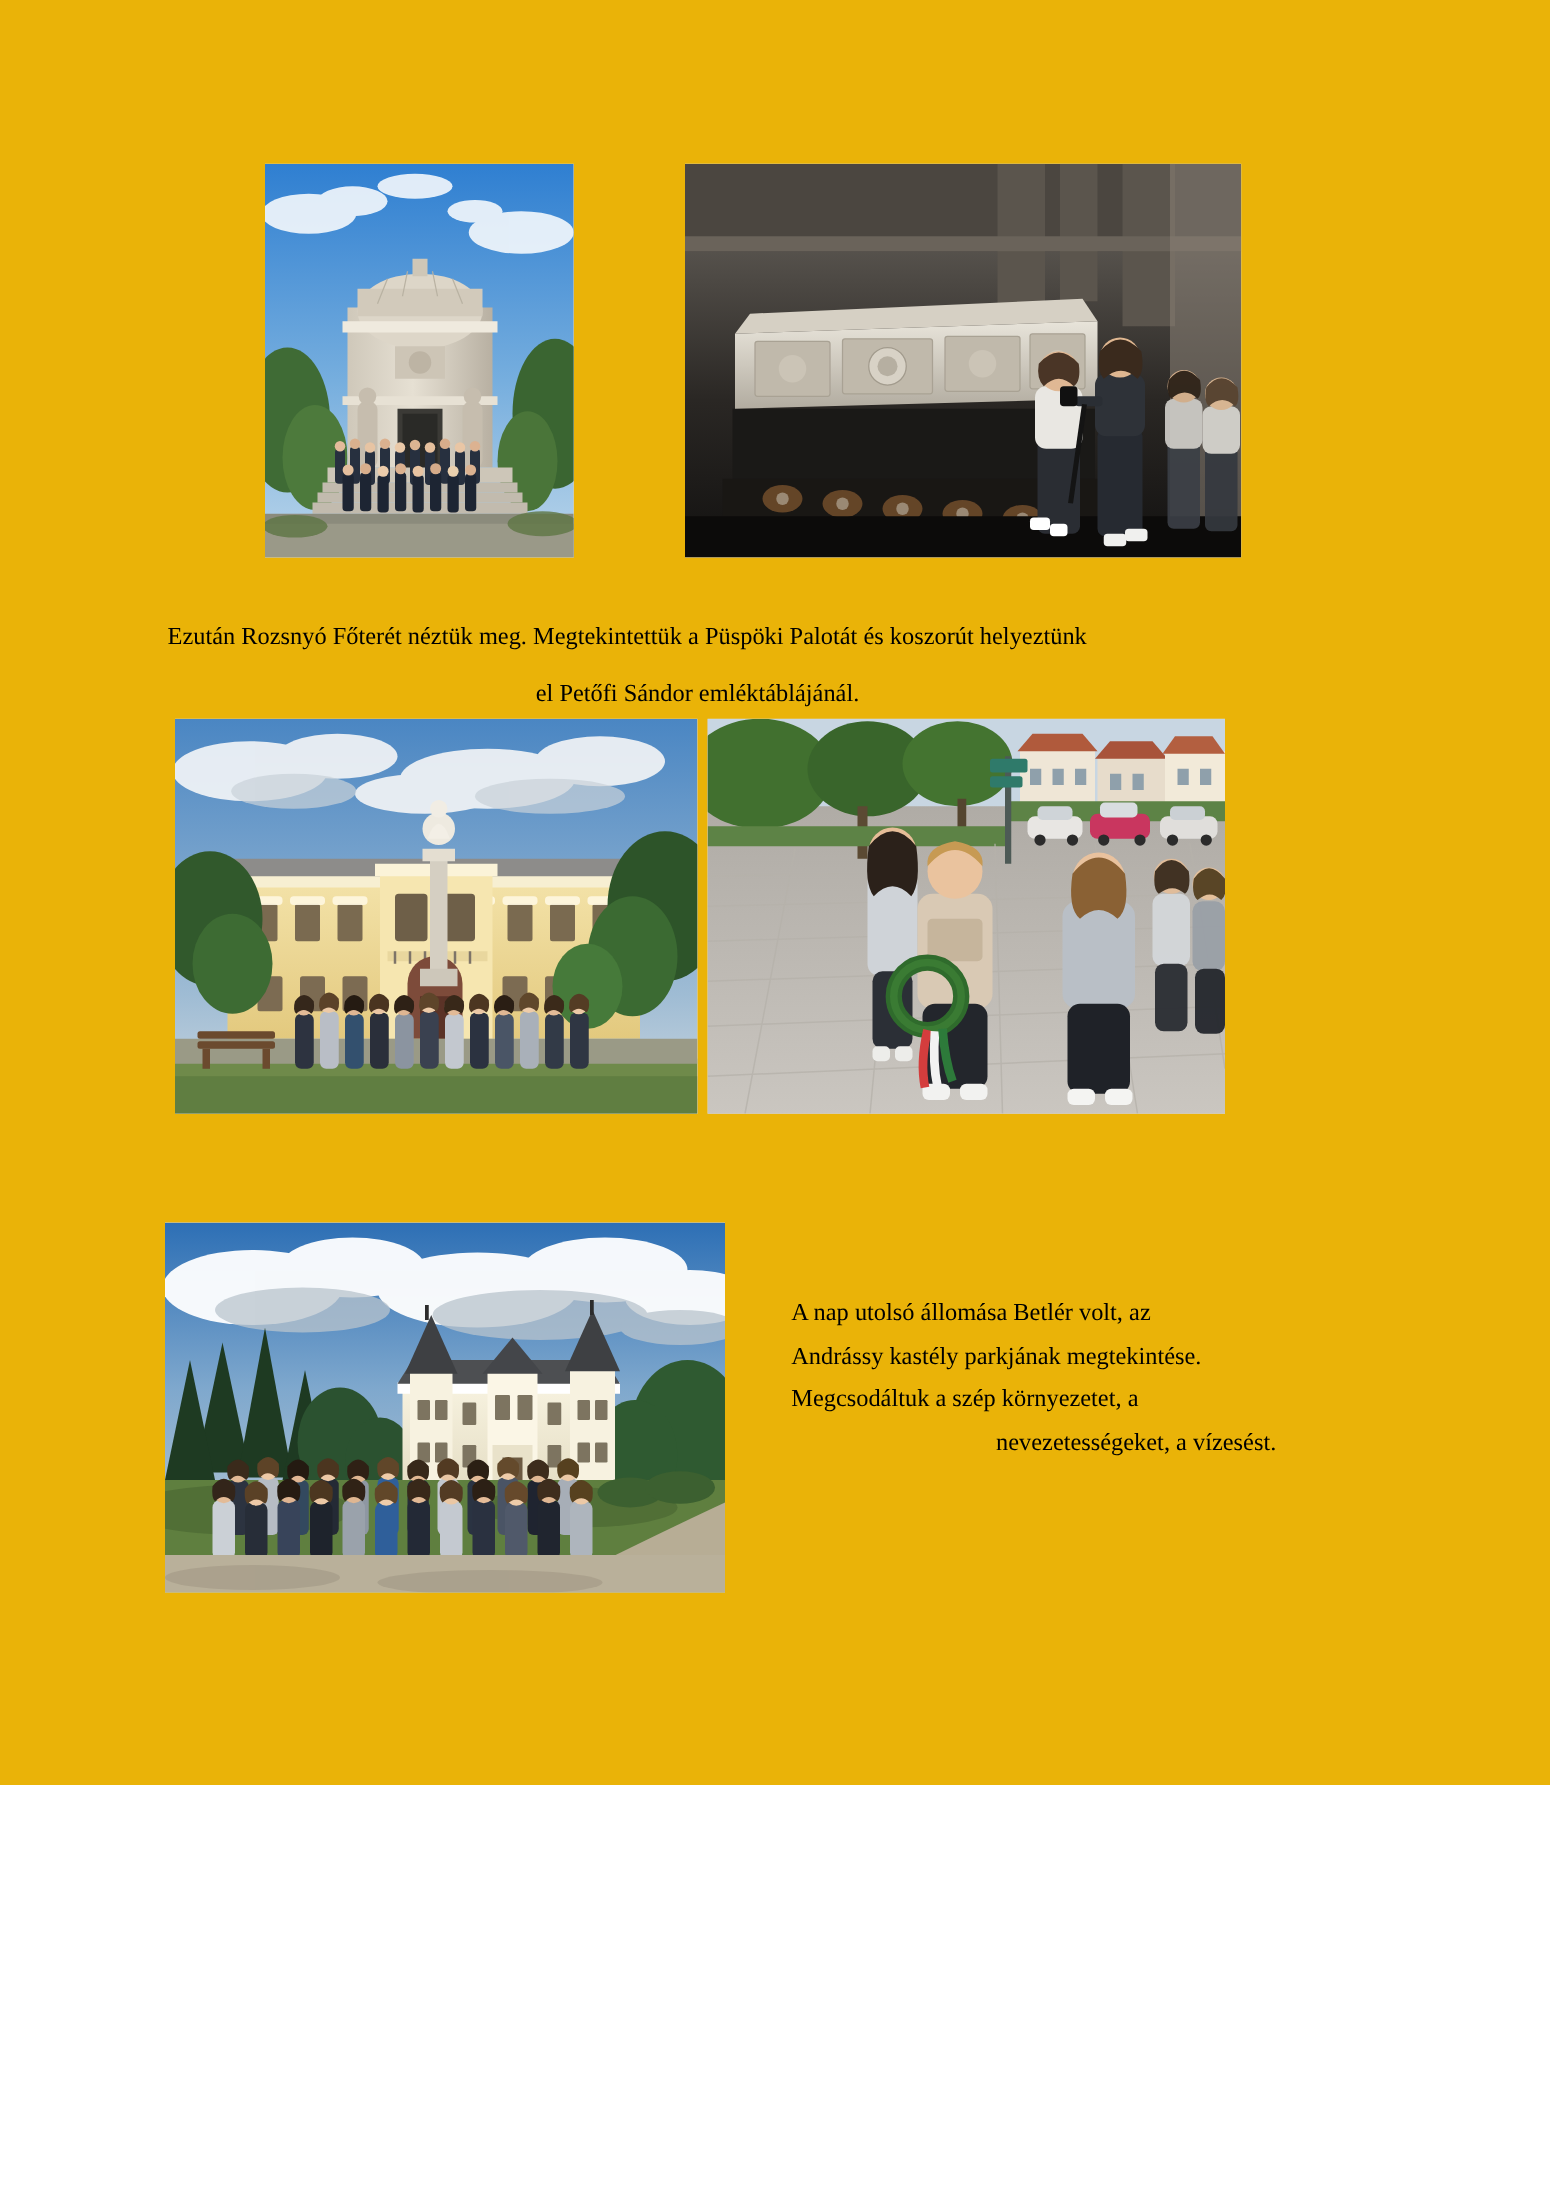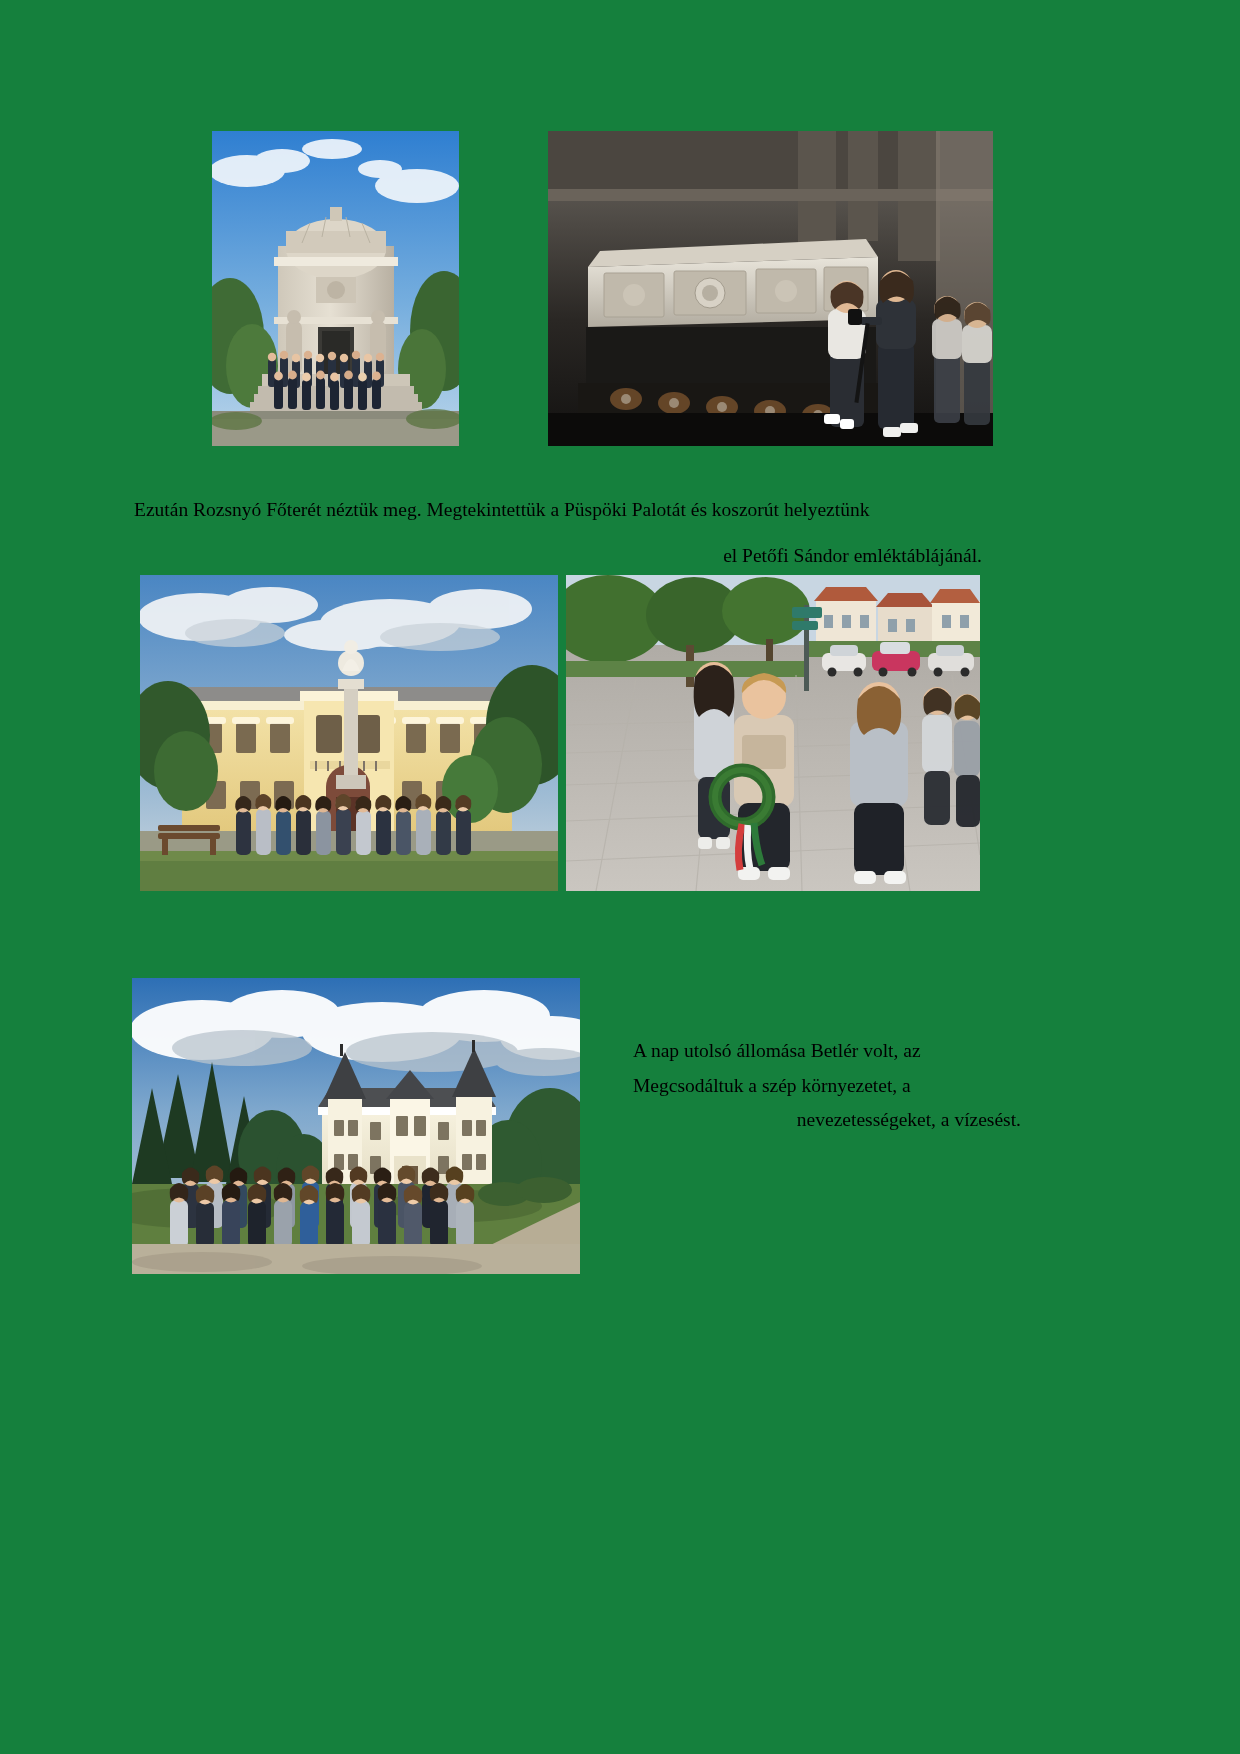--- a/index.html
+++ b/index.html
@@ -12,43 +12,43 @@
     height: 1754px;
     position: relative;
     font-family: "Liberation Serif", serif;
     color: #000000;
     overflow: hidden;
   }
 
   .page {
     position: relative;
     width: 1240px;
-    height: 1754px;
-    background: #15803d;
+    height: 1428px;
+    background: #eab308;
   }
 
   
   .photo {
     position: absolute;
     overflow: hidden;
     background: #d9d9d9;
   }
   .photo svg { display: block; width: 100%; height: 100%; }
 
   
   .para {
     position: absolute;
     font-family: "Liberation Serif", serif;
     font-size: 19.5px;
     line-height: 1.62;
     text-align: justify;
     color: #000;
   }
   .para p { margin: 0; }
-  .para p.last { text-align: right; }
+  .para p.last { text-align: center; }
 
   .para-right {
     position: absolute;
     font-family: "Liberation Serif", serif;
     font-size: 19.5px;
     line-height: 1.78;
     text-align: justify;
     color: #000;
     margin-left: 36px;
   }
@@ -747,17 +747,18 @@
       <rect x="0" y="266" width="448" height="30" fill="#b9b09a"></rect>
       <g fill="#a79e8a" opacity="0.8">
         <ellipse cx="70" cy="284" rx="70" ry="10"></ellipse>
         <ellipse cx="260" cy="288" rx="90" ry="10"></ellipse>
       </g>
     </svg>
   </div>
 
   <div class="para-right" style="left:597px; top:1034px; width:388px;">
     <p>A nap utolsó állomása Betlér volt, az</p>
+    <p>Andrássy kastély parkjának megtekintése.</p>
     <p>Megcsodáltuk a szép környezetet, a</p>
     <p class="last">nevezetességeket, a vízesést.</p>
   </div>
 
 </div>
 
 </body></html>

